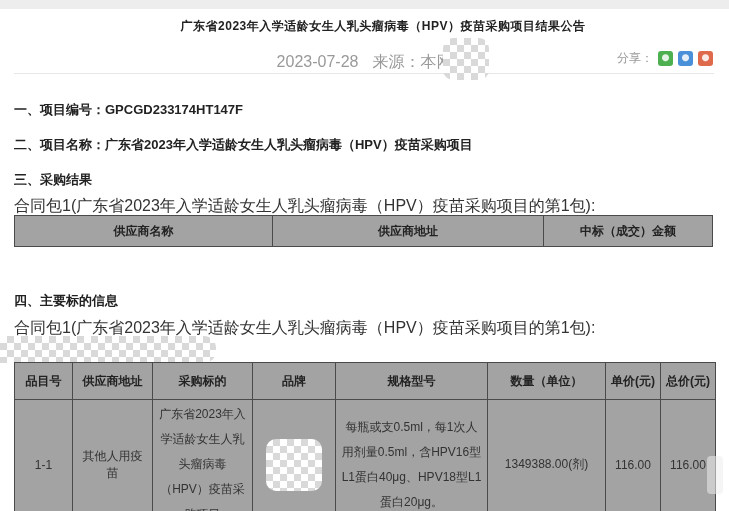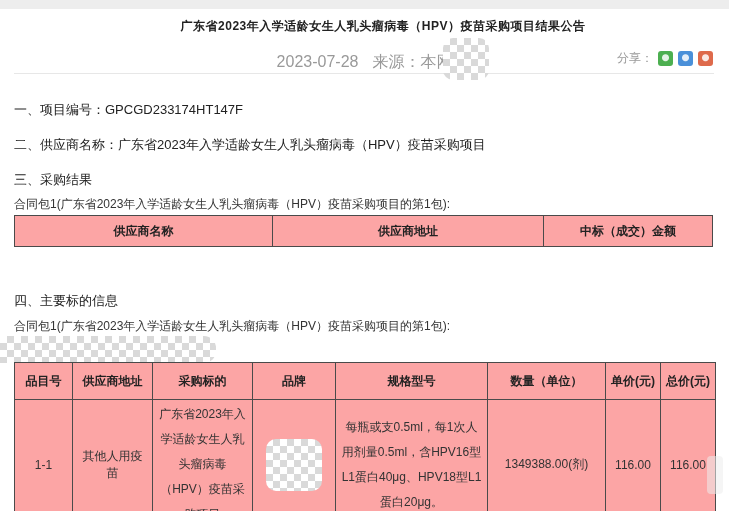--- a/index.html
+++ b/index.html
@@ -39,26 +39,26 @@
   .divider {
     position: absolute; left: 14px; right: 15px; top: 73px;
     border-top: 1px solid #e7e7e7;
   }
   .checker {
     background: repeating-conic-gradient(#d9d9d9 0% 25%, #ffffff 0% 50%) 0 0 / 14px 14px;
   }
   .blob-title { position: absolute; left: 443px; top: 38px; width: 46px; height: 42px; border-radius: 10px; }
   .blob-supplier-line { position: absolute; left: 0px; top: 336px; width: 216px; height: 27px; border-radius: 0 12px 12px 0; }
   .sec-heading {
-    position: absolute; left: 14px; font-size: 13px; font-weight: normal; color: #222;
+    position: absolute; left: 14px; font-size: 13px; font-weight: bold; color: #222;
   }
   .pkg-line {
-    position: absolute; left: 14px; font-size: 12px; color: #333;
+    position: absolute; left: 14px; font-size: 16px; color: #333;
   }
-  table { border-collapse: collapse; table-layout: fixed; position: absolute; background: #fca5a5; }
+  table { border-collapse: collapse; table-layout: fixed; position: absolute; background: #a3a3a3; }
   th, td {
     border: 1px solid #4a4a4a; text-align: center; vertical-align: middle;
     font-size: 12px; color: #333; padding: 2px 5px; overflow: hidden;
   }
   th { font-weight: bold; color: #222; }
   .t1 { left: 14px; top: 215px; width: 698px; }
   .t1 th { height: 31px; }
   .t1 td { height: 38px; }
   .cell-blob { display: inline-block; vertical-align: middle; border-radius: 12px; }
   .blob-name { width: 188px; height: 25px; }
@@ -93,21 +93,21 @@
 
 <div class="divider"></div>
 
 <div class="checker blob-title"></div>
 
 <div class="sec-heading" style="top:101px">
   <span>一、项目编号：</span><span>GPCGD233174HT147F</span>
 </div>
 
 <div class="sec-heading" style="top:136px">
-  <span>二、供应商名称：</span><span>广东省2023年入学适龄女生人乳头瘤病毒（HPV）疫苗采购项目</span>
+  <span>二、项目名称：</span><span>广东省2023年入学适龄女生人乳头瘤病毒（HPV）疫苗采购项目</span>
 </div>
 
 <div class="sec-heading" style="top:171px">三、采购结果</div>
 
 <div class="pkg-line" style="top:196px">合同包1(广东省2023年入学适龄女生人乳头瘤病毒（HPV）疫苗采购项目的第1包):</div>
 
 <table class="t1">
   <colgroup>
       <col style="width:258px">
       <col style="width:271px">

